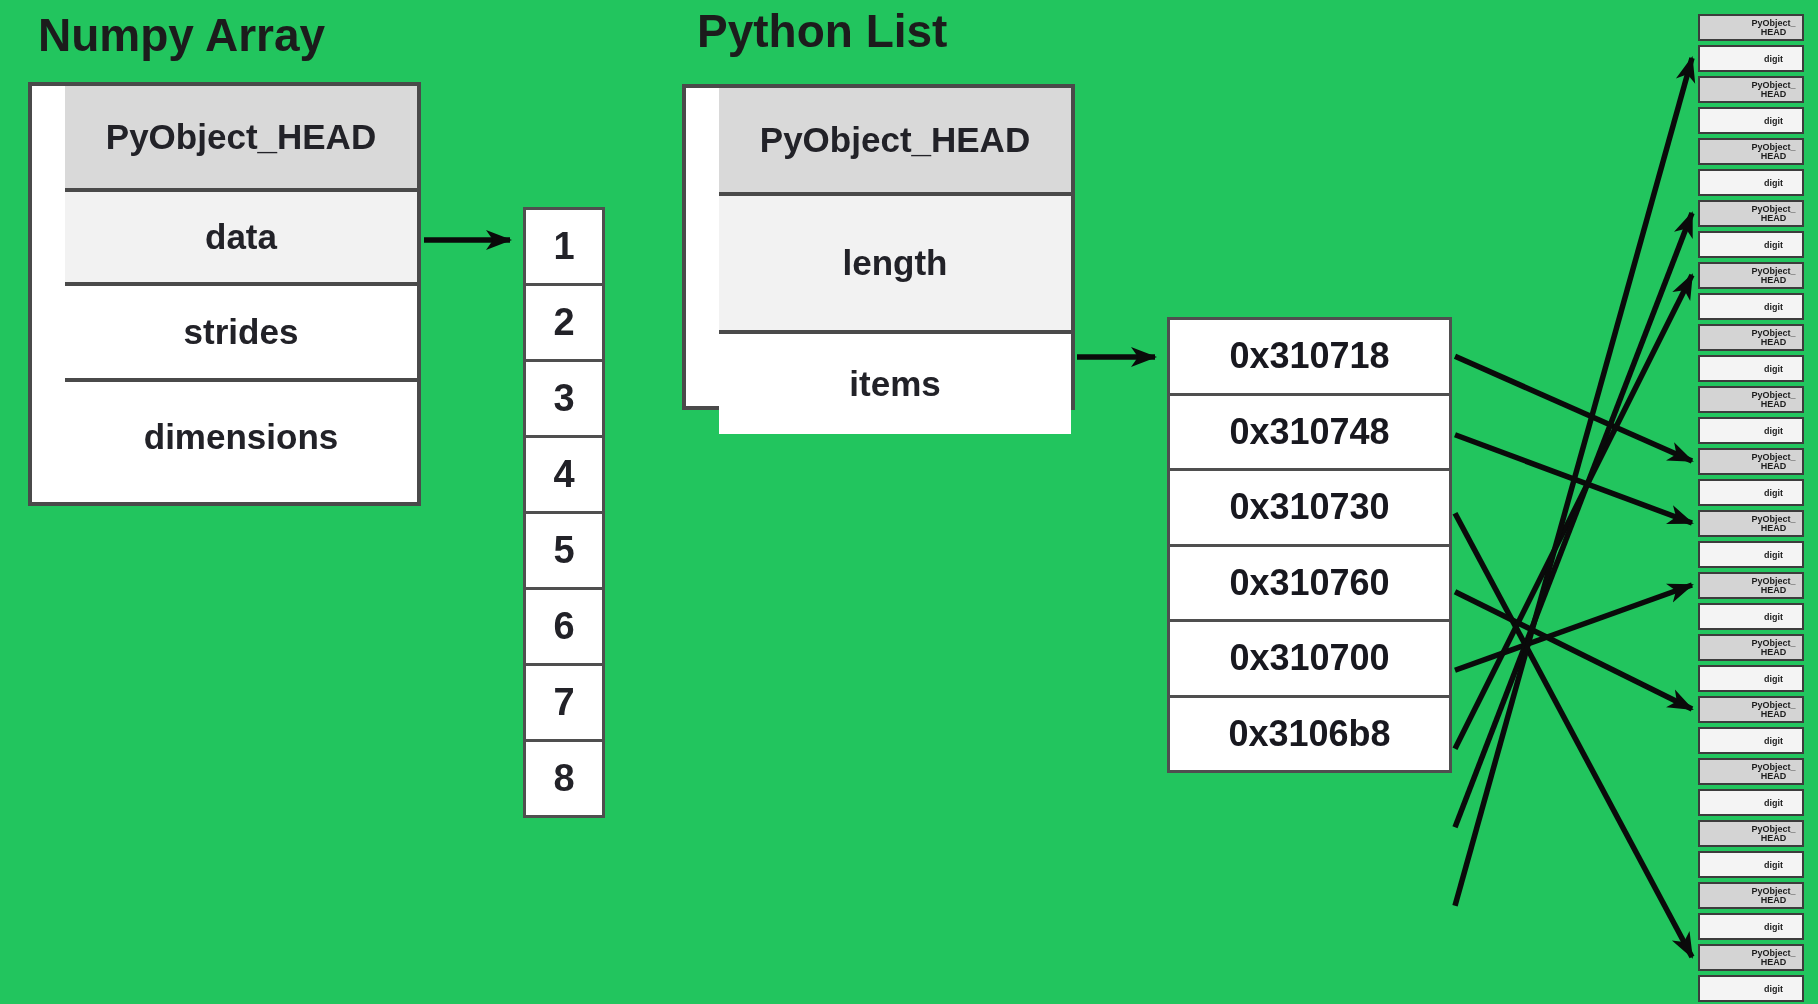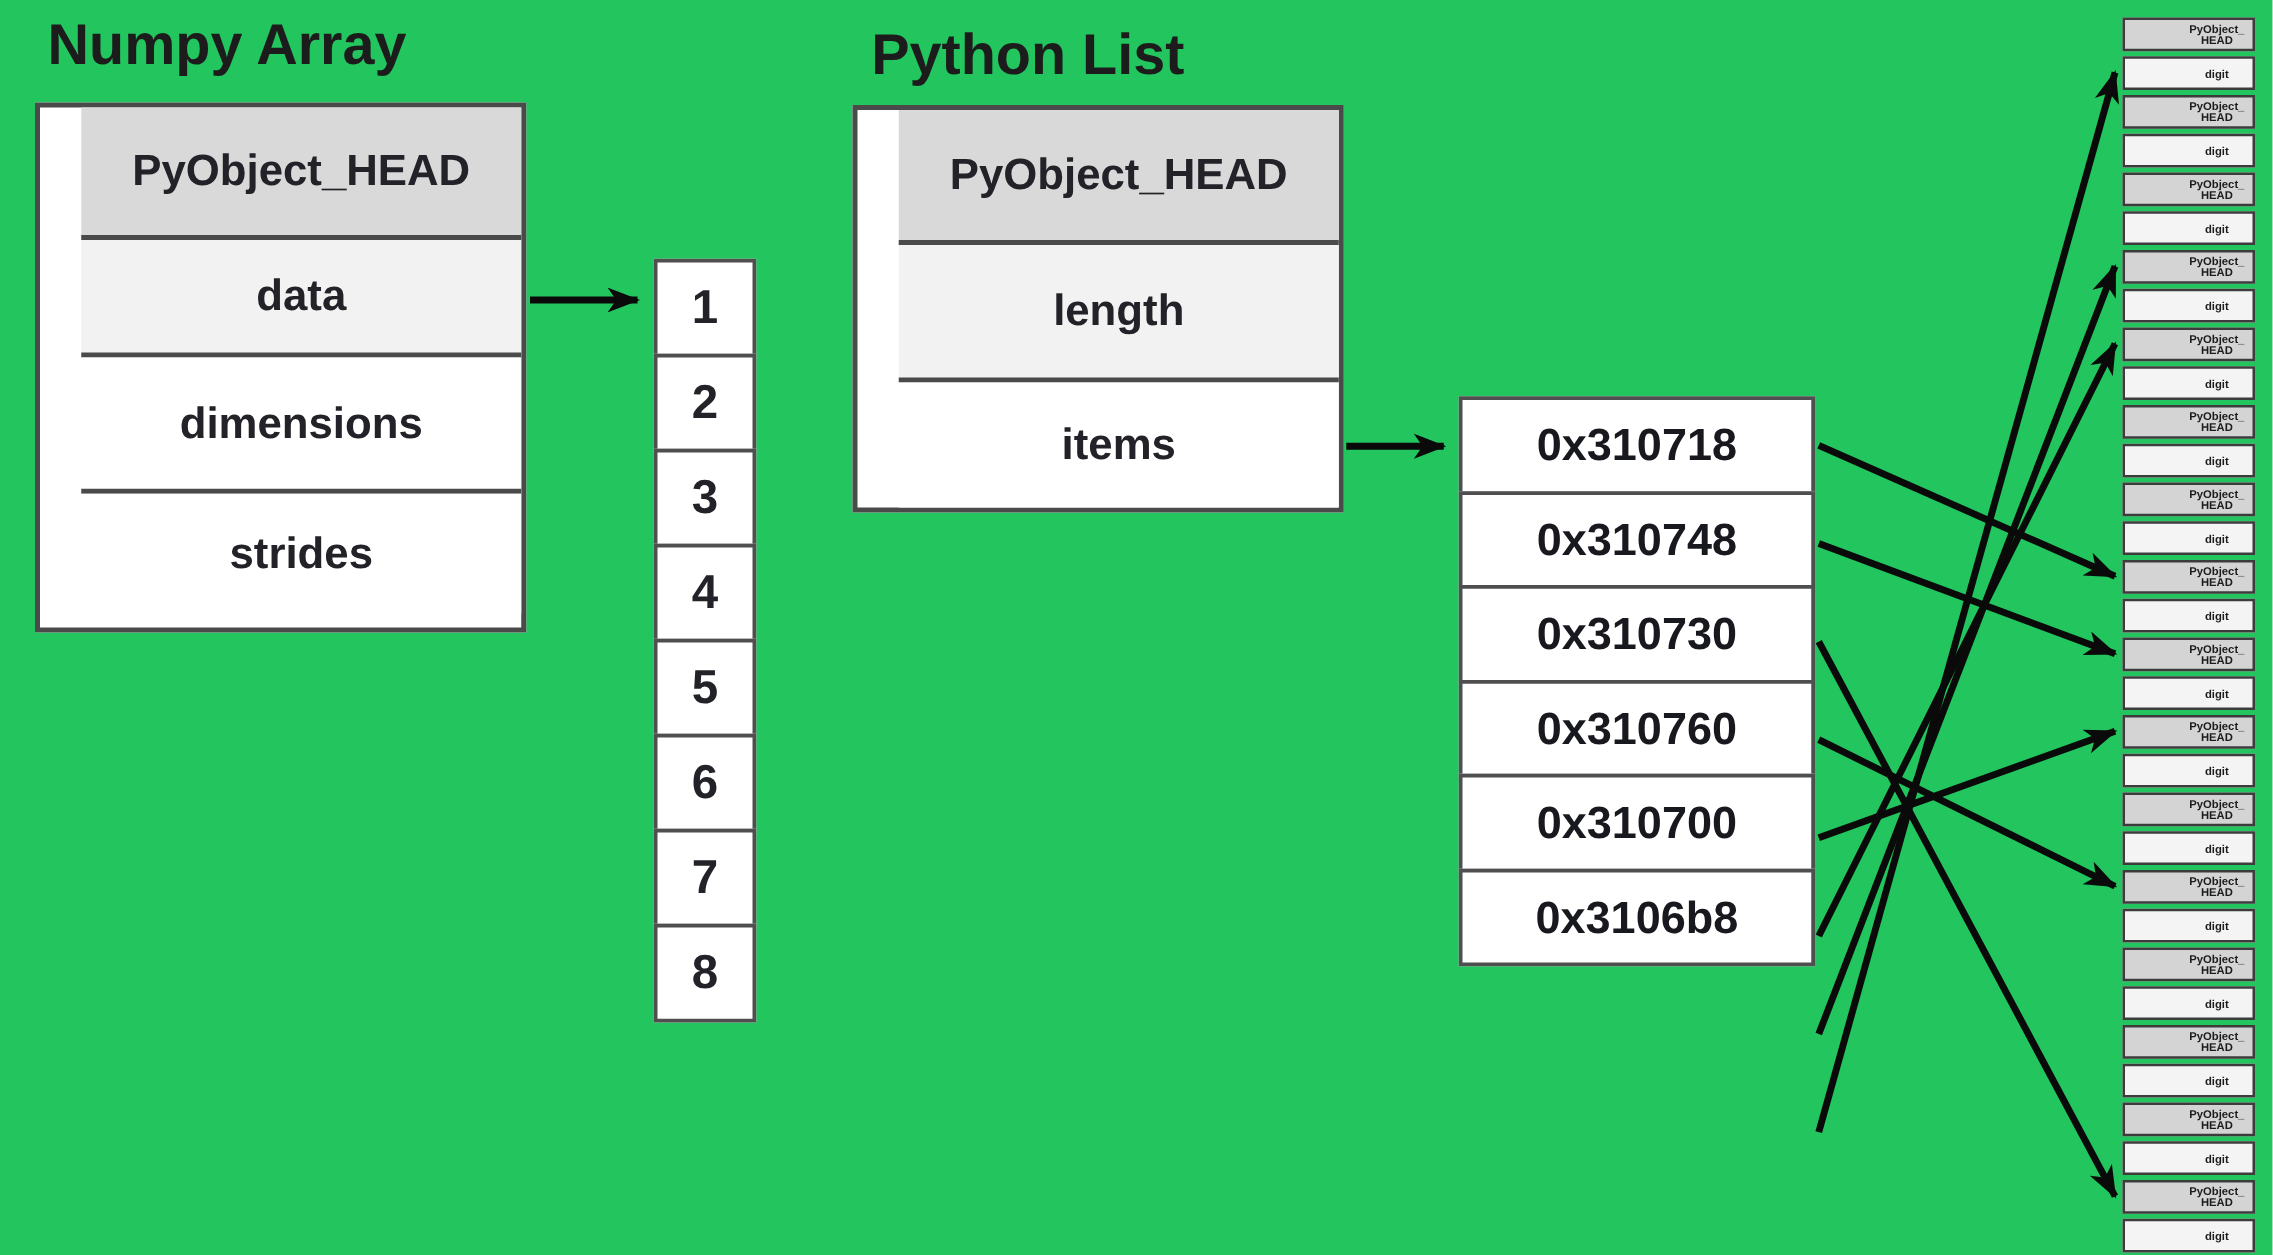--- a/index.html
+++ b/index.html
@@ -130,40 +130,40 @@
 </head>
 <body>
 
 <div id="stage">
 
   <div class="title" style="left:38px; top:8px;">Numpy Array</div>
 
   <div class="struct-box" style="left:28px; top:82px; width:393px; height:424px;">
     <div class="struct-row fill-head" style="height:106px;">PyObject_HEAD</div>
     <div class="struct-row fill-sub" style="height:94px;">data</div>
+    <div class="struct-row fill-plain" style="height:96px;">strides</div>
     <div class="struct-row fill-plain" style="height:109px;">dimensions</div>
-    <div class="struct-row fill-plain" style="height:96px;">strides</div>
   </div>
 
   <div id="buffer-col">
       <div class="buffer-cell">1</div>
       <div class="buffer-cell">2</div>
       <div class="buffer-cell">3</div>
       <div class="buffer-cell">4</div>
       <div class="buffer-cell">5</div>
       <div class="buffer-cell">6</div>
       <div class="buffer-cell">7</div>
       <div class="buffer-cell">8</div>
     </div>
 
-  <div class="title" style="left:697px; top:16px;">Python List</div>
+  <div class="title" style="left:697px; top:4px;">Python List</div>
 
   <div class="struct-box" style="left:682px; top:84px; width:393px; height:326px;">
     <div class="struct-row fill-head" style="height:108px;">PyObject_HEAD</div>
-    <div class="struct-row fill-sub" style="height:110px;">length</div>
+    <div class="struct-row fill-sub" style="height:138px;">length</div>
     <div class="struct-row fill-plain" style="height:100px;">items</div>
   </div>
 
   <div id="pointer-list">
       <div class="pointer-cell">0x310718</div>
       <div class="pointer-cell">0x310748</div>
       <div class="pointer-cell">0x310730</div>
       <div class="pointer-cell">0x310760</div>
       <div class="pointer-cell">0x310700</div>
       <div class="pointer-cell">0x3106b8</div>

